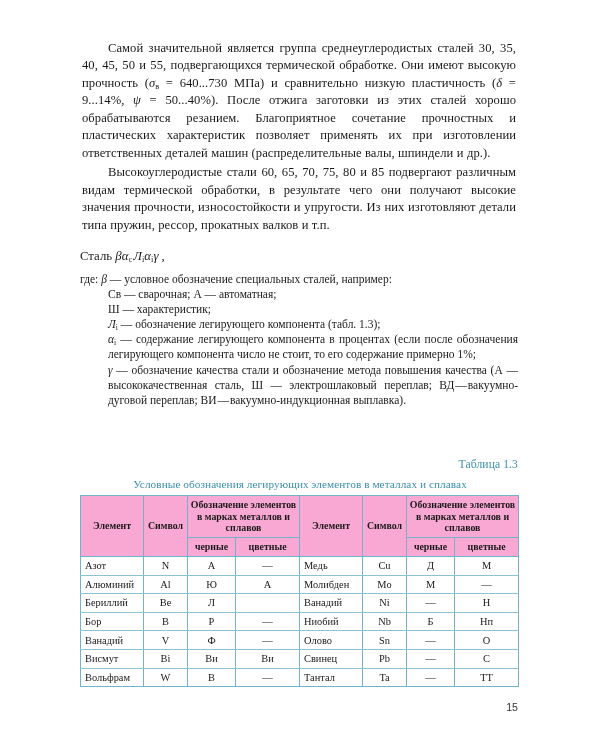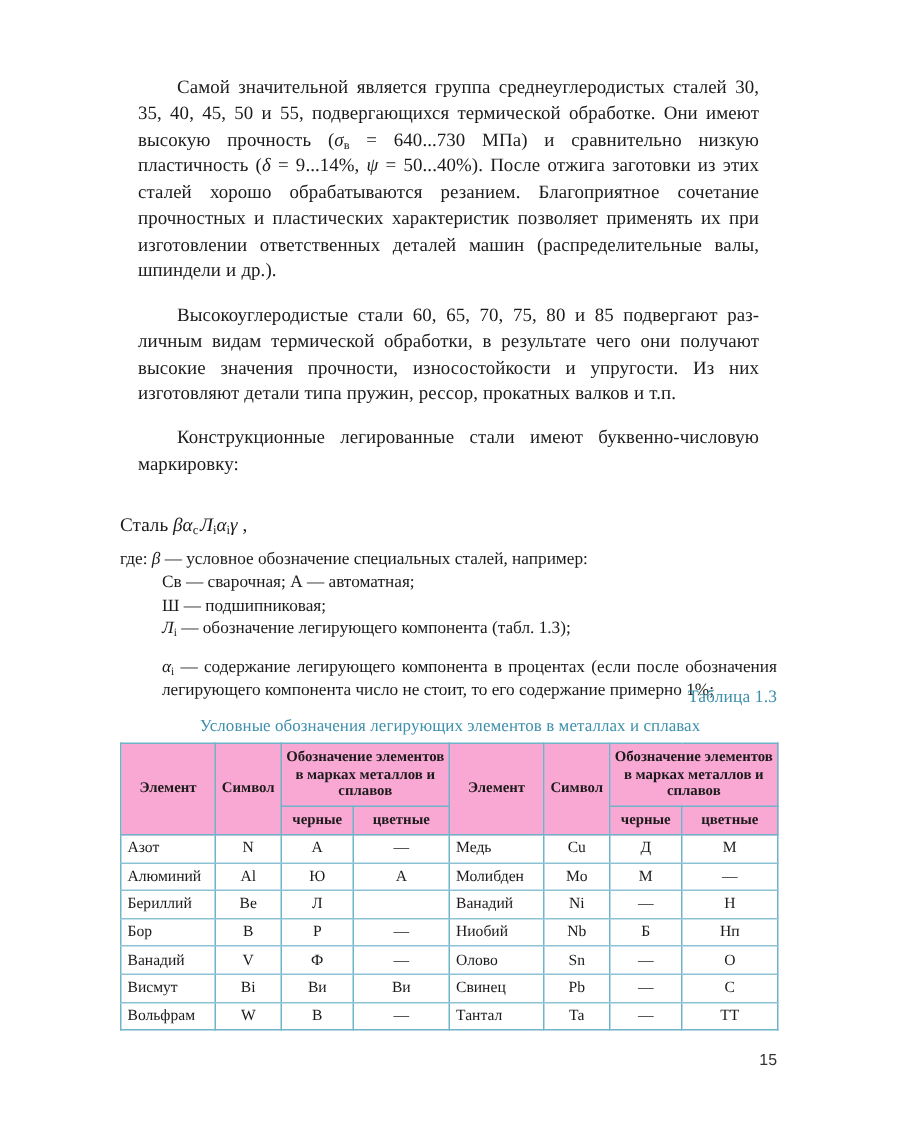--- a/index.html
+++ b/index.html
@@ -18,21 +18,21 @@
   }
 
   .body-text {
     position: absolute;
     left: 80px;
     top: 38px;
     width: 438px;
   }
 
   p.para {
-    margin: 12px;
+    margin: 2px;
     text-indent: 26px;
     text-align: justify;
     font-size: 12.6px;
     line-height: 17.45px;
     letter-spacing: 0.05px;
     word-spacing: 0.2px;
   }
 
   .formula {
     margin: 0;
@@ -51,21 +51,20 @@
   .where-block .w-line {
     margin: 0;
   }
   .where-block .w-line.indent {
     padding-left: 28px;
     text-indent: 0;
   }
   .where-block .w-line.hang2 {
     padding-left: 28px;
     text-indent: 0px;
-    margin-top: 11px;
   }
   .where-block .w-line.flat {
     padding-left: 28px;
     text-indent: -28px;
   }
 
   sub.sb {
     font-size: 0.66em;
     vertical-align: -0.26em;
     line-height: 0;
@@ -180,35 +179,32 @@
       валы, шпиндели и др.).
     </p>
 
     <p class="para">
       Высокоуглеродистые стали 60, 65, 70, 75, 80 и 85 подвергают раз­личным
       видам термической обработки, в результате чего они получают
       высокие значения прочности, износостойкости и упругости. Из них
       изготовляют детали типа пружин, рессор, прокатных валков и т.п.
     </p>
 
-    <p class="para">
-      Конструкционные легированные стали имеют буквенно-числовую
-      маркировку:
-    </p>
 
     <div class="formula">
       Сталь <i class="it">βα</i><sub class="sb">с</sub> <i class="it">Л</i><sub class="sb">i</sub><i class="it">α</i><sub class="sb">i</sub><i class="it">γ</i> ,
     </div>
 
     <div class="where-block">
       <div class="w-line flat">где: <i class="it">β</i> — условное обозначение специальных сталей, например:</div>
       <div class="w-line indent">Св — сварочная; А — автоматная;</div>
-      <div class="w-line indent">Ш — подшипниковая;</div>
+      <div class="w-line indent">Ш — характеристик;</div>
       <div class="w-line indent"><i class="it">Л</i><sub class="sb">i</sub> — обозначение легирующего компонента (табл. 1.3);</div>
       <div class="w-line hang2" style="text-indent:-28px;"><span style="padding-left:28px;"></span><i class="it">α</i><sub class="sb">i</sub> — содержание легирующего компонента в процентах (если после обо­значения легирующего компонента число не стоит, то его содержание при­мерно 1%;</div>
+      <div class="w-line hang2" style="text-indent:-28px;"><span style="padding-left:28px;"></span><i class="it">γ</i> — обозначение качества стали и обозначение метода повышения каче­ства (А — высококачественная сталь, Ш — электрошлаковый переплав; ВД — вакуумно-дуговой переплав; ВИ — вакуумно-индукционная выплавка).</div>
     </div>
 
   </div>
 
   <div class="table-number">Таблица 1.3</div>
   <div class="table-caption">Условные обозначения легирующих элементов в металлах и сплавах</div>
 
   <table class="data">
     <colgroup>
       <col class="colw-el">

